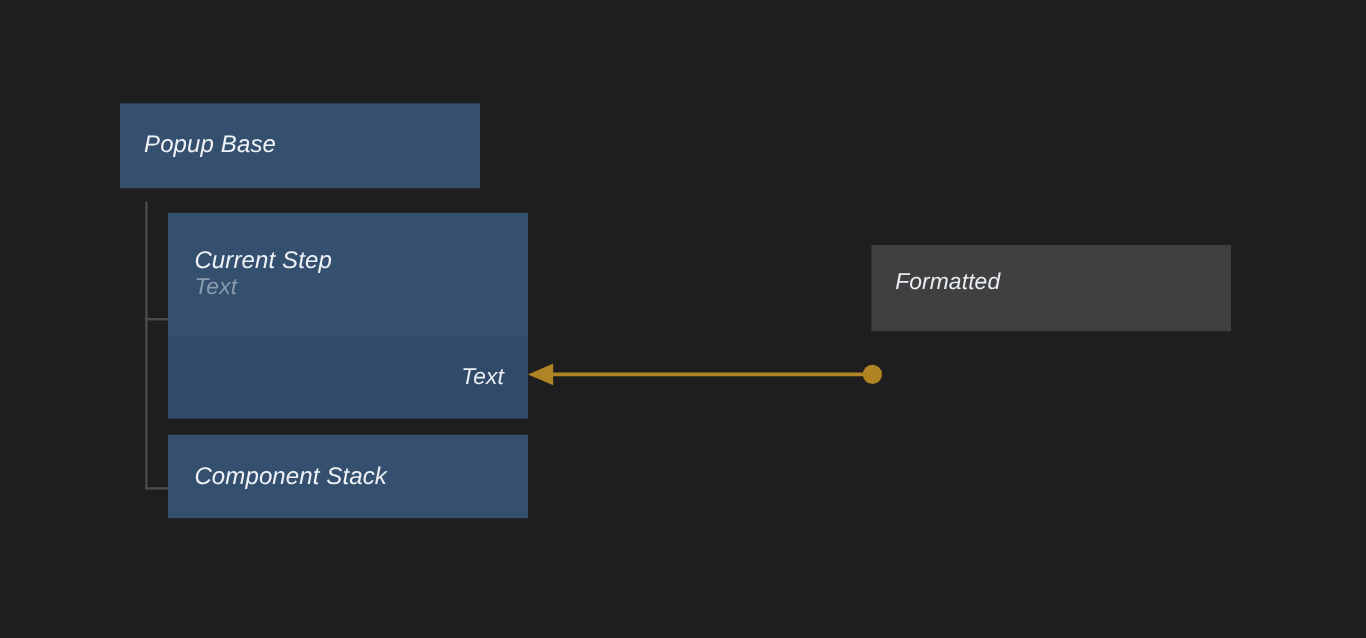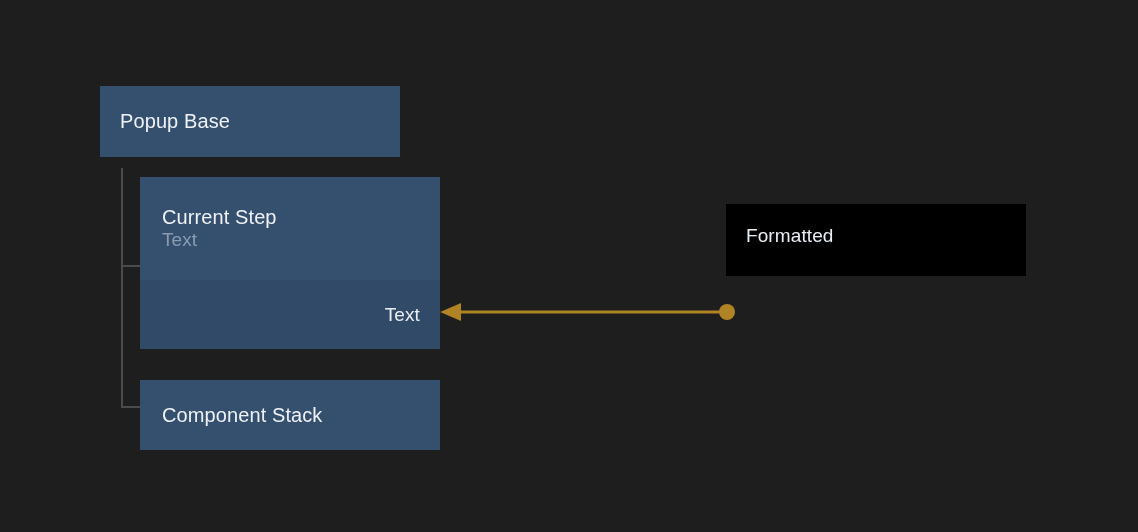--- a/index.html
+++ b/index.html
@@ -10,20 +10,21 @@
     width: 1138px;
     height: 532px;
     background: #1e1e1e;
     font-family: "Liberation Sans", sans-serif;
     overflow: hidden;
   }
   #canvas {
     position: relative;
     width: 964px;
     height: 532px;
+    font-style: italic;
   }
 
   
   .node {
     position: absolute;
     box-sizing: border-box;
     overflow: hidden;
   }
   .node-header {
     box-sizing: border-box;
@@ -47,42 +48,42 @@
     box-sizing: border-box;
     position: relative;
   }
 
   
   .blue .node-header { background: #35506f; }
   .blue .node-body   { background: #314a67; }
 
   
   .gray .node-header { background: #3e4250; }
-  .gray .node-body   { background: #000000; }
+  .gray .node-body   { background: #404040; }
 
   
   #node-popup-base {
     left: 100px; top: 86px; width: 300px; height: 71px;
   }
   #node-popup-base .node-header {
     height: 71px; padding: 0 0 0 20px;
   }
 
   #node-current-step {
     left: 140px; top: 177px; width: 300px; height: 172px;
   }
   #node-current-step .node-header {
     height: 103px; padding: 0 0 0 22px;
   }
   #node-current-step .node-body {
     height: 69px;
   }
 
   #node-component-stack {
-    left: 140px; top: 380px; width: 300px; height: 70px;
+    left: 140px; top: 362px; width: 300px; height: 70px;
   }
   #node-component-stack .node-header {
     height: 70px; padding: 0 0 0 22px;
   }
 
   #node-string-format {
     left: 726px; top: 204px; width: 300px; height: 143px;
   }
   #node-string-format .node-header {
     height: 71px; padding: 0 0 0 20px;

